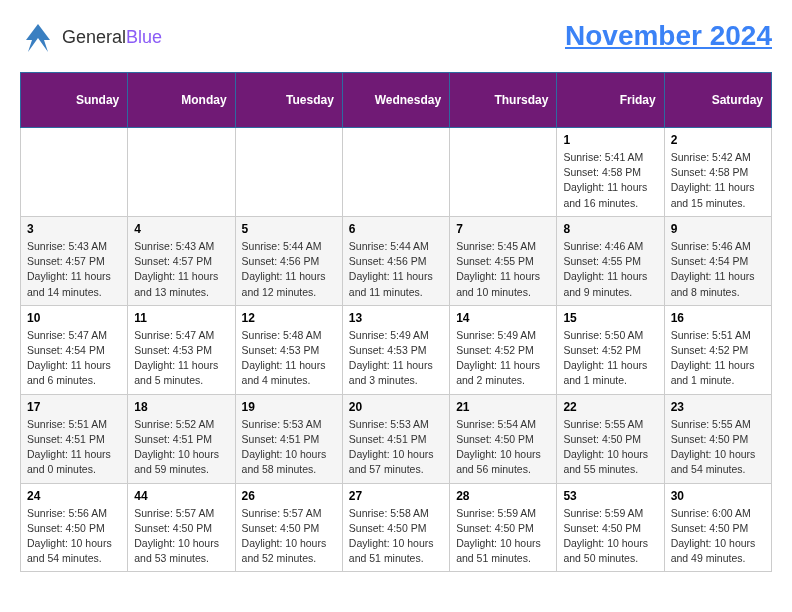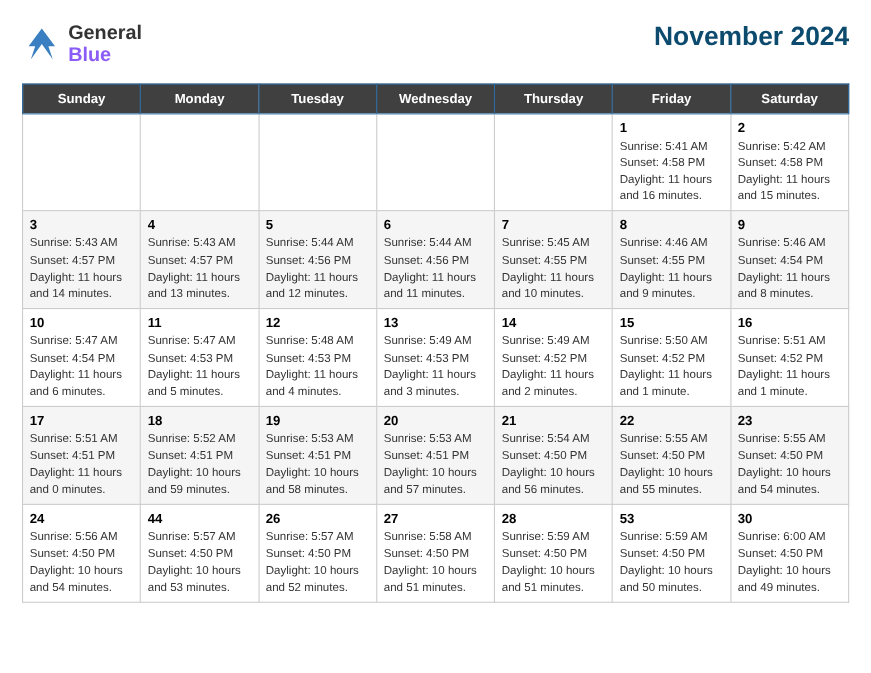--- a/index.html
+++ b/index.html
@@ -16,53 +16,54 @@
       align-items: flex-start;
       margin-bottom: 16px;
     }
     .logo {
       display: flex;
       align-items: center;
       gap: 6px;
     }
     .logo-text {
       display: flex;
-      flex-direction: column;
+      flex-direction: row;
       font-size: 18px;
-      font-weight: bold;
+      font-weight: normal;
       line-height: 1.1;
     }
     .logo-text span:first-child { color: #333; }
     .logo-text span:last-child { color: #8b5cf6; }
     .logo-icon {
       width: 36px;
       height: 36px;
     }
     .title-block {
       text-align: right;
     }
     .month-title {
-      font-size: 24px;
+      font-size: 28px;
       font-weight: bold;
-      color: #0c4a6e;
+      color: #3b82f6;
+      text-decoration: underline;
     }
     .location {
       font-size: 16px;
       color: #555;
     }
     table {
       width: 100%;
       border-collapse: collapse;
       font-size: 11px;
     }
     thead tr th {
-      background-color: #404040;
+      background-color: #701a75;
       color: #fff;
-      padding: 6px 8px;
-      text-align: center;
+      padding: 20px 8px;
+      text-align: right;
       font-size: 12px;
       font-weight: bold;
       border: 1px solid #2d6aa0;
     }
     tbody tr td {
       border: 1px solid #ccc;
       padding: 5px 6px;
       vertical-align: top;
       width: 14.28%;
       min-height: 80px;

